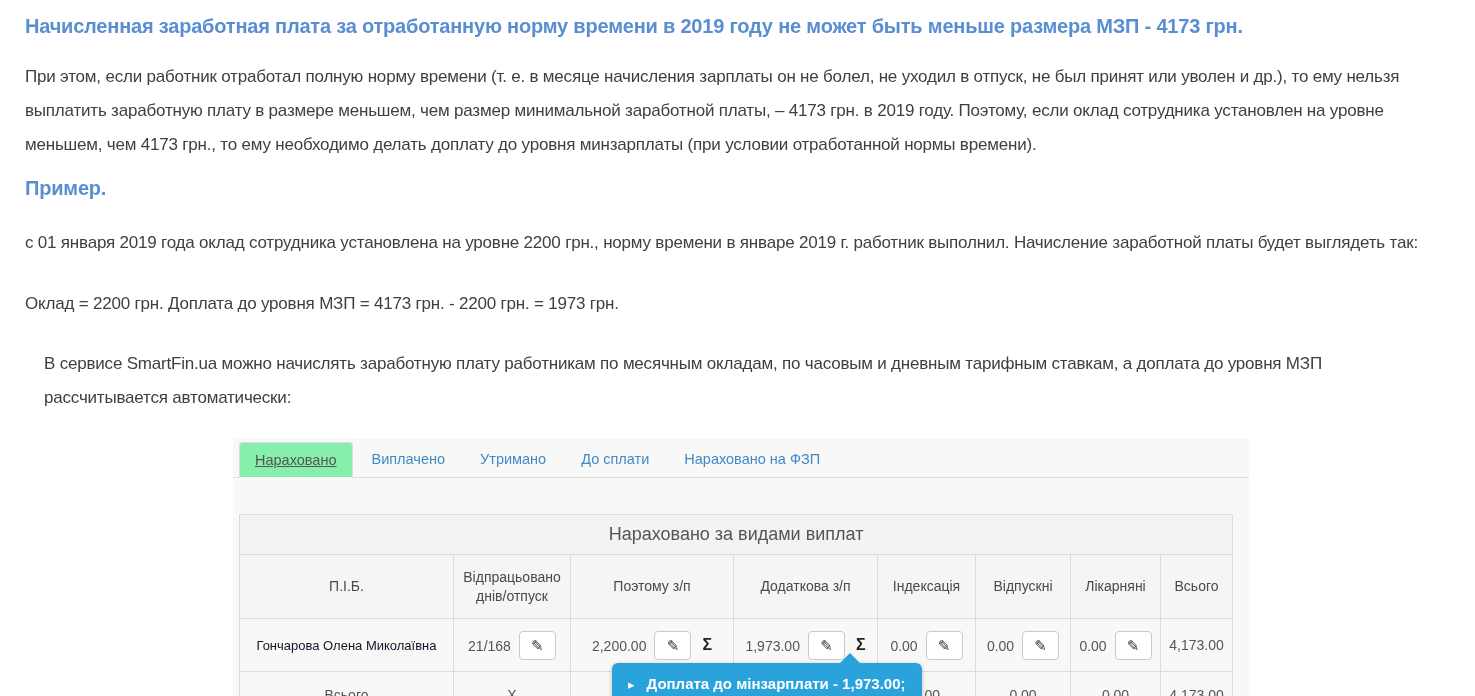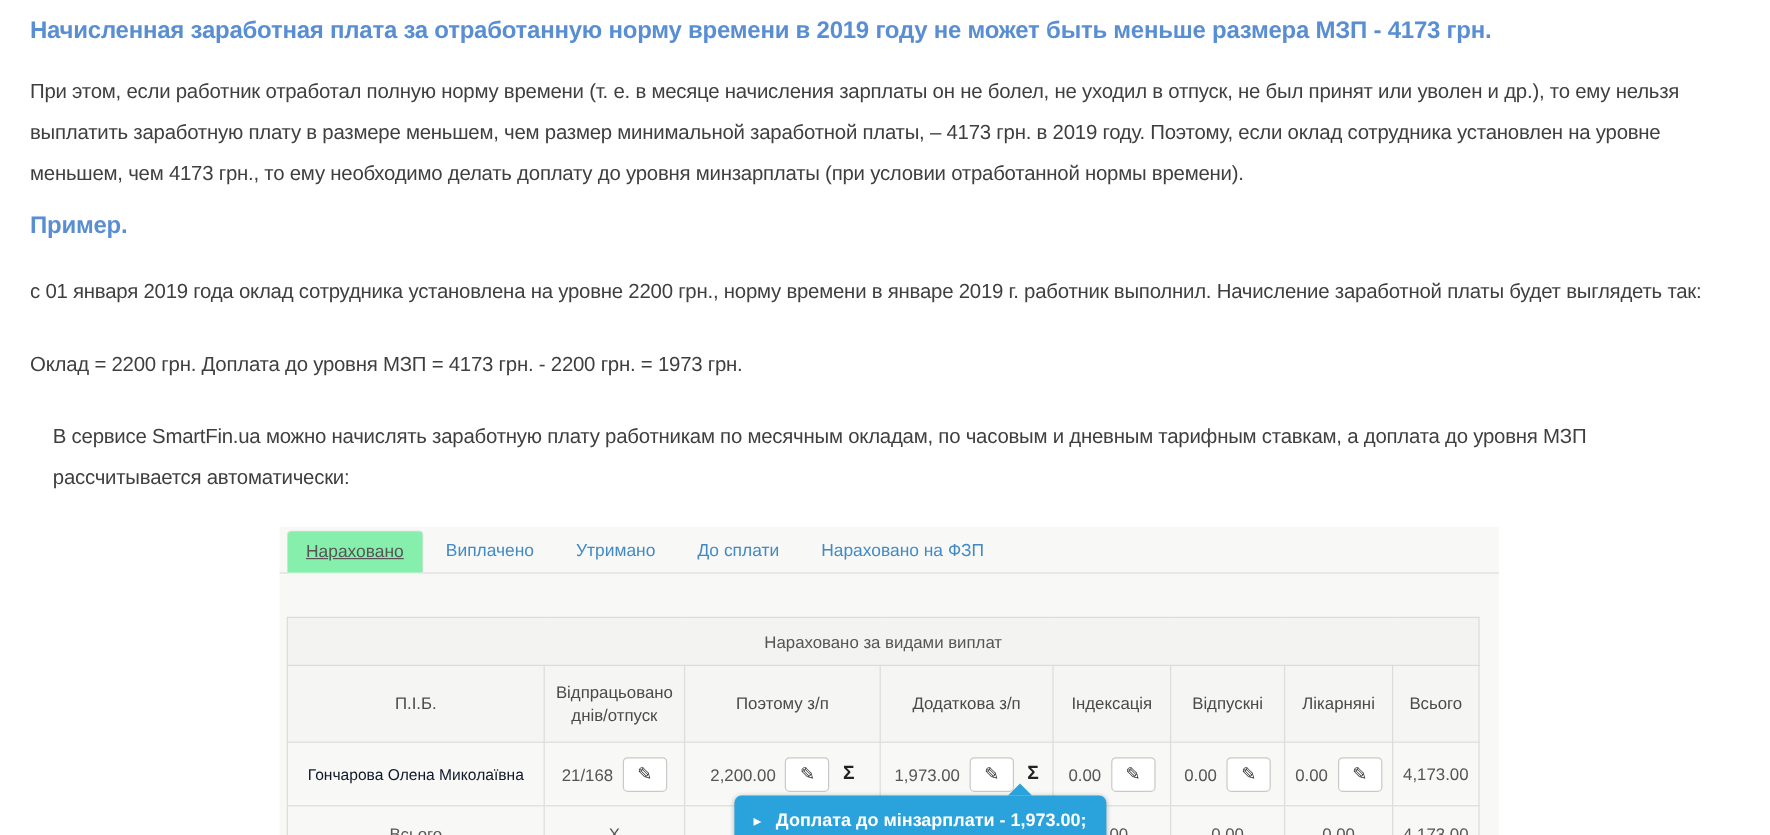--- a/index.html
+++ b/index.html
@@ -59,21 +59,21 @@
     border-collapse:collapse; table-layout:fixed;
     margin:36px 0 0 6px; width:993px;
     background:transparent;
   }
   table.salary th, table.salary td {
     border:1px solid #dcdcdc; text-align:center; vertical-align:middle;
     font-weight:400; padding:4px 4px; color:#555;
   }
   .caption-cell {
     background:#f3f3f1; font-weight:700; color:#555;
-    height:40px; font-size:14px;
+    height:40px; font-size:18px;
   }
   thead th.colhead {
     background:#f5f5f3; height:64px; font-size:14px; color:#4a4a4a;
     line-height:19px; padding:6px 6px;
   }
   tr.data-row td { height:53px; }
   tr.total-row td { height:47px; }
 
   .name-link { color:#0f172a; text-decoration:none; cursor:pointer; font-size:13px; }
 

